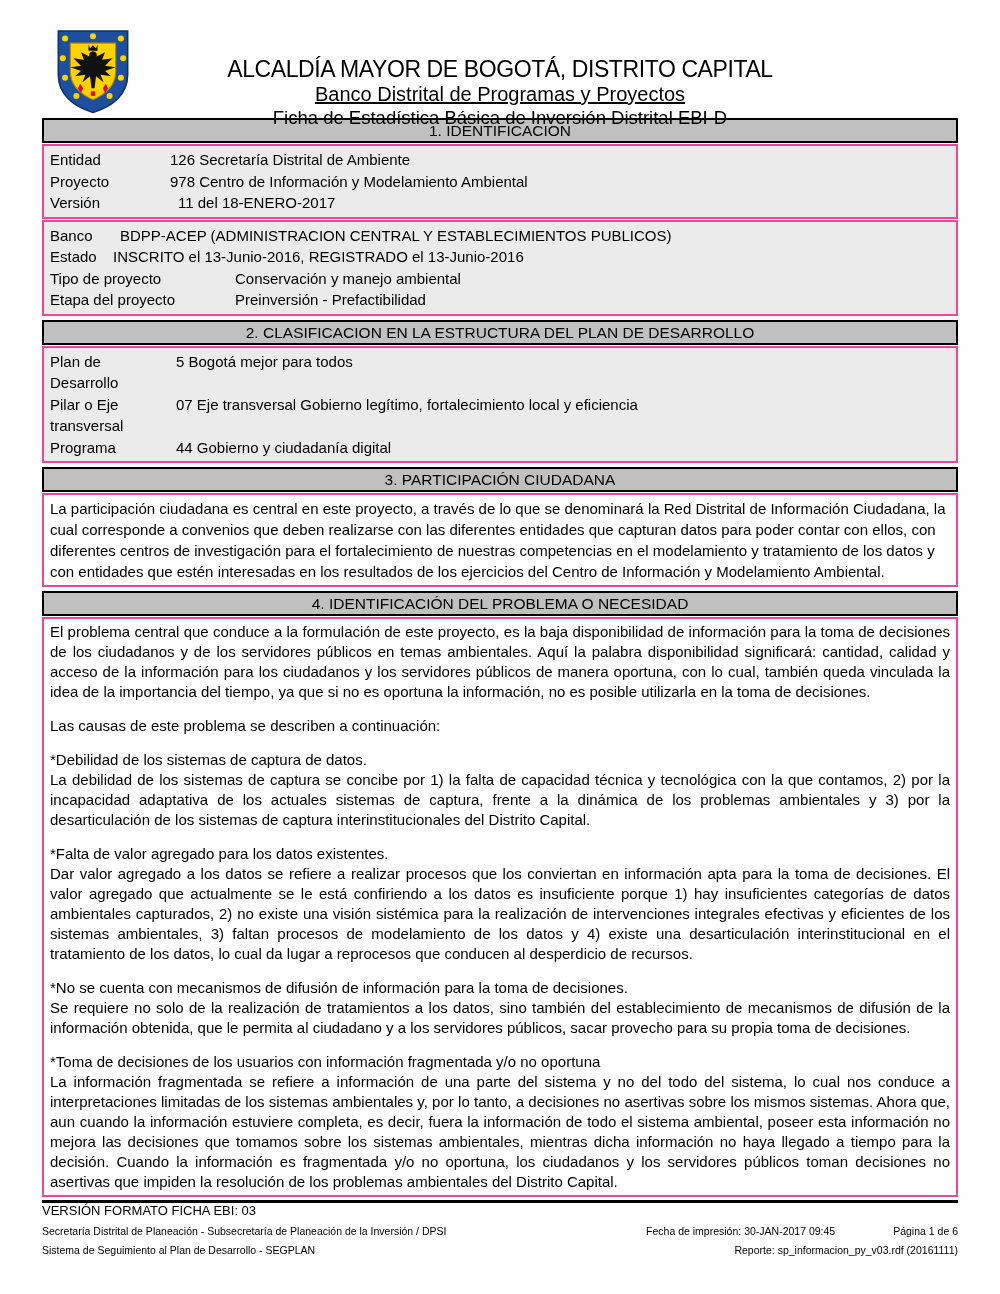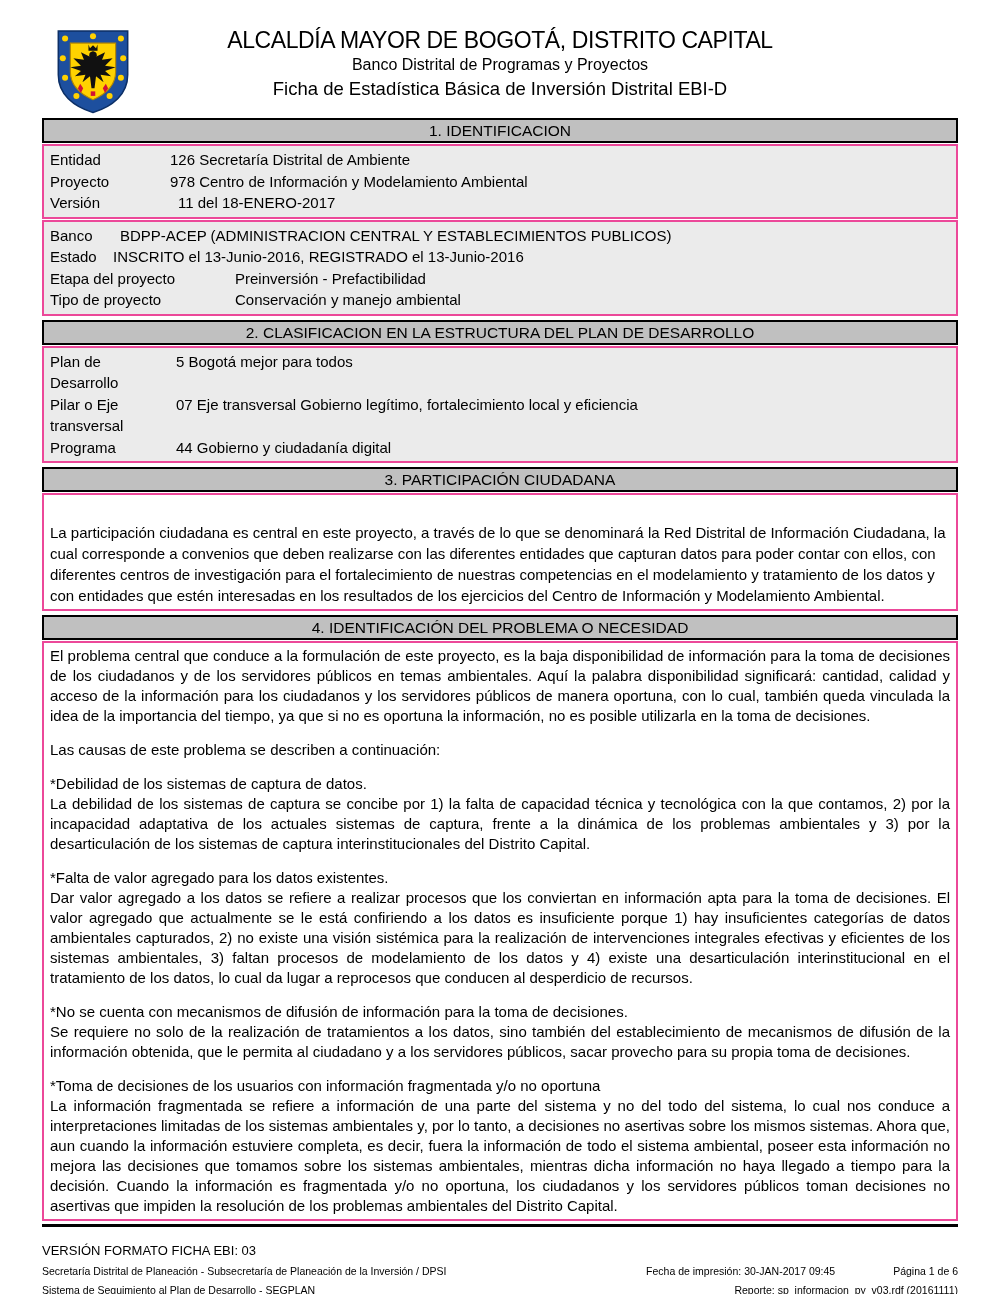--- a/index.html
+++ b/index.html
@@ -4,46 +4,46 @@
 <style>
   html,body { margin:0; padding:0; background:#ffffff; }
   body { width:1000px; font-family:"Liberation Sans", sans-serif; color:#000;
          -webkit-font-smoothing:antialiased; }
   .page { width:1000px; min-height:1294px; position:relative; box-sizing:border-box; background:#fff; }
 
   
   .doc-header { position:relative; height:114px; }
   .logo { position:absolute; left:55px; top:28px; width:76px; height:86px; }
   .titles { text-align:center; padding-top:26px; }
-  .title-main  { font-size:23px; letter-spacing:-0.4px; line-height:28px; }
-  .title-sub   { font-size:16px; line-height:22px; }
+  .title-main  { font-size:23px; letter-spacing:-0.4px; line-height:28px;margin-top:29px; }
+  .title-sub   { font-size:20px; line-height:22px;text-decoration:underline; }
   .title-doc   { font-size:18.5px; line-height:25px; }
 
   
   .content { margin:0 42px; }
   .sec-header { border:2px solid #000; background:#c0c0c0; text-align:center;
                 font-size:15.5px; line-height:19px; padding:1px 0; margin-top:4px; }
   .box { border:2px solid #ec4899; background:#ebebeb; padding:3px 6px; margin-top:1px; }
   .box.white { background:#fff; }
 
   .kv { display:flex; font-size:15px; line-height:21.5px; }
   .kv .k { flex:0 0 auto; }
   .kv .v { flex:1 1 auto; }
   .w120 { width:120px; } .w70 { width:70px; } .w63 { width:63px; }
   .w185 { width:185px; } .w118 { width:118px; }
   .indent8 { padding-left:8px; }
 
-  .para { font-size:15px; line-height:21px;margin-top:24px; }
+  .para { font-size:15px; line-height:21px; }
   .p4   { font-size:15px; line-height:20px; }
   .just { text-align:justify; }
   .blank-line { height:14px; }
 
   
   .bottom-rule { height:3px; background:#000; margin:3px 42px 0 42px; }
-  .footer-version { margin:16px 42px 0 42px; font-size:13px; }
+  .footer-version { margin:0 42px 0 42px; font-size:13px; }
   .footer-small { margin:7px 42px 0 42px; font-size:10.5px; display:flex;
                   justify-content:space-between; align-items:flex-end; }
   .footer-small .right { display:flex; align-items:baseline;margin-left:8px; }
   .gap60 { display:inline-block; width:58px; }
 </style>
 </head>
 <body>
 
 <div class="page">
 
@@ -105,26 +105,26 @@
     <div class="box">
       <div class="kv">
         <span class="k w70">Banco</span>
         <span class="v">BDPP-ACEP (ADMINISTRACION CENTRAL Y ESTABLECIMIENTOS PUBLICOS)</span>
       </div>
       <div class="kv">
         <span class="k w63">Estado</span>
         <span class="v">INSCRITO el 13-Junio-2016, REGISTRADO el 13-Junio-2016</span>
       </div>
       <div class="kv">
+        <span class="k w185">Tipo de proyecto</span>
+        <span class="v">Conservación y manejo ambiental</span>
+      </div>
+      <div class="kv">
         <span class="k w185">Etapa del proyecto</span>
         <span class="v">Preinversión - Prefactibilidad</span>
-      </div>
-      <div class="kv">
-        <span class="k w185">Tipo de proyecto</span>
-        <span class="v">Conservación y manejo ambiental</span>
       </div>
     </div>
 
     <div class="sec-header">2. CLASIFICACION EN LA ESTRUCTURA DEL PLAN DE DESARROLLO</div>
 
     <div class="box">
       <div class="kv">
         <span class="k w118">Plan de Desarrollo</span>
         <span class="v indent8">5 Bogotá mejor para todos</span>
       </div>

